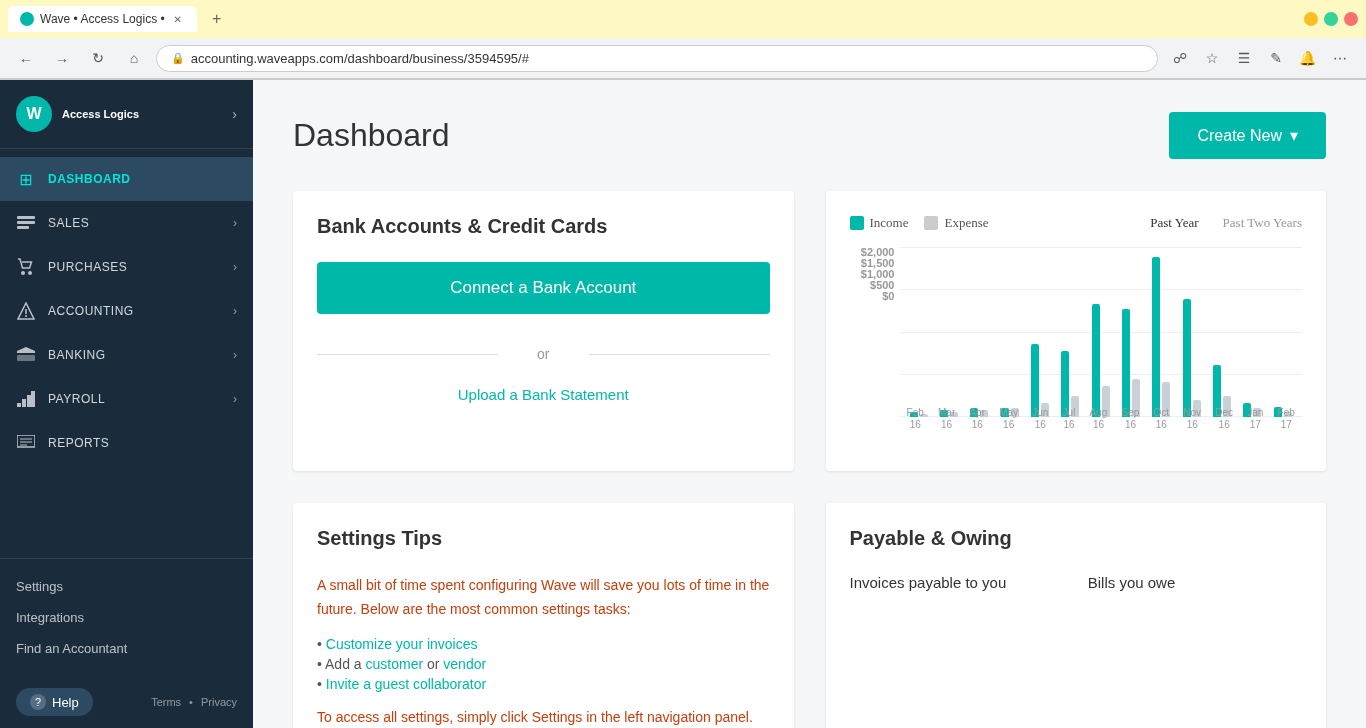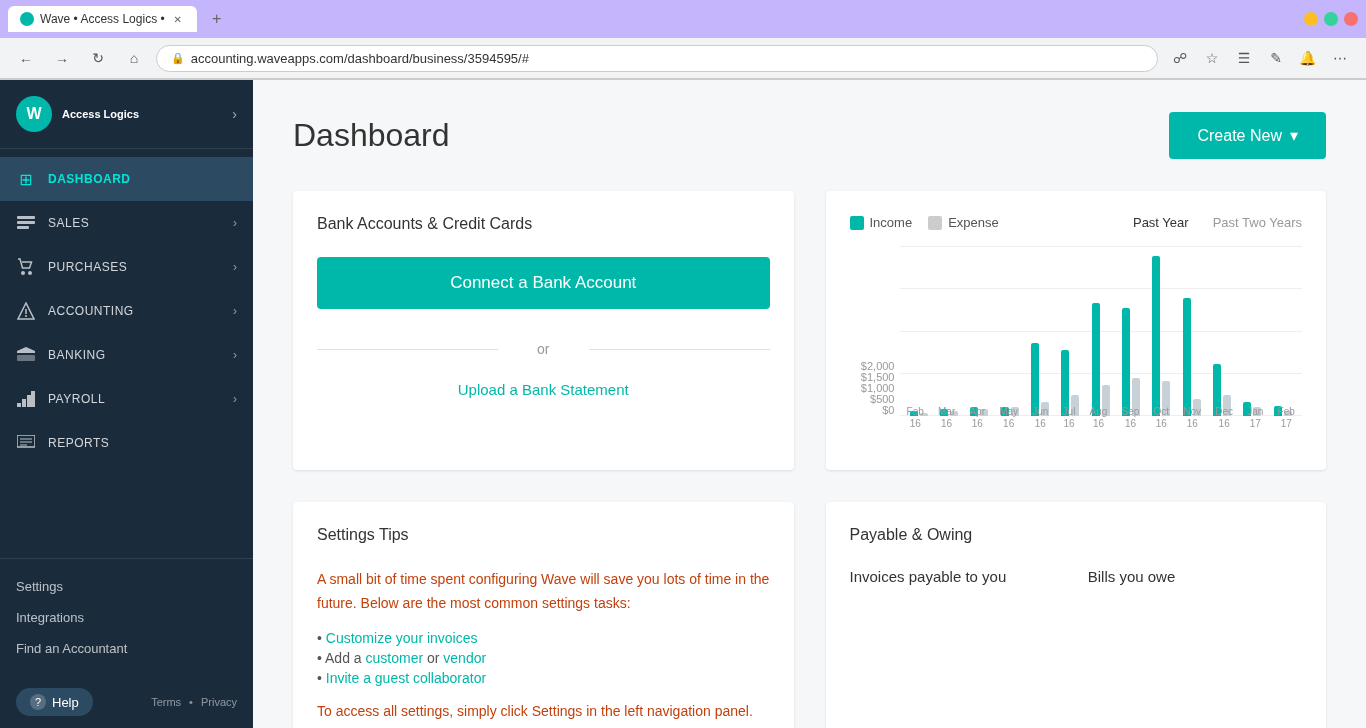--- a/index.html
+++ b/index.html
@@ -1,20 +1,20 @@
 <!DOCTYPE html>
 <html><head>
   <meta charset="utf-8">
   <style>
     * { margin: 0; padding: 0; box-sizing: border-box; }
     body { font-family: -apple-system, BlinkMacSystemFont, 'Segoe UI', sans-serif; background: #f5f5f5; display: flex; flex-direction: column; height: 728px; overflow: hidden; }
 
     
     .browser-chrome { background: #e8e8e8; border-bottom: 1px solid #ccc; }
-    .browser-title-bar { display: flex; align-items: center; padding: 6px 8px; gap: 8px; background: #c4b5fd; }
+    .browser-title-bar { display: flex; align-items: center; padding: 6px 8px; gap: 8px; background: #fef9c3; }
     .browser-tab { background: white; border-radius: 6px 6px 0 0; padding: 6px 12px; font-size: 12px; display: flex; align-items: center; gap: 6px; color: #333; }
     .browser-tab-icon { width: 14px; height: 14px; border-radius: 50%; background: #00b8a9; }
     .tab-close { width: 14px; height: 14px; border-radius: 50%; display: flex; align-items: center; justify-content: center; color: #666; font-size: 10px; cursor: pointer; }
     .new-tab-btn { width: 24px; height: 24px; display: flex; align-items: center; justify-content: center; font-size: 16px; color: #666; cursor: pointer; }
     .win-controls { margin-left: auto; display: flex; gap: 6px; }
     .win-btn { width: 14px; height: 14px; border-radius: 50%; cursor: pointer; }
     .win-min { background: #fbbf24; }
     .win-max { background: #34d399; }
     .win-close { background: #f87171; }
 
@@ -59,46 +59,46 @@
     .main-content { flex: 1; overflow-y: auto; background: #f5f7f8; padding: 32px 40px; }
     .page-header { display: flex; align-items: center; justify-content: space-between; margin-bottom: 32px; }
     .page-title { font-size: 32px; font-weight: 300; color: #333; }
     .create-btn { background: #00b8a9; color: white; border: none; border-radius: 4px; padding: 14px 28px; font-size: 16px; font-weight: 500; cursor: pointer; display: flex; align-items: center; gap: 8px; }
 
     
     .dashboard-grid { display: grid; grid-template-columns: 1fr 1fr; gap: 32px; }
 
     
     .card { background: white; border-radius: 4px; box-shadow: 0 1px 3px rgba(0,0,0,0.1); padding: 24px; }
-    .card-title { font-size: 16px; font-weight: 400; color: #333; margin-bottom: 24px; }
+    .card-title { font-size: 20px; font-weight: 700; color: #333; margin-bottom: 24px; }
 
     .bank-card { }
     .bank-connect-btn { background: #00b8a9; color: white; border: none; border-radius: 4px; padding: 16px; font-size: 17px; font-weight: 500; cursor: pointer; width: 100%; margin-bottom: 16px; }
     .bank-or { text-align: center; color: #999; font-size: 14px; margin: 16px 0; position: relative; }
     .bank-or::before, .bank-or::after { content: ''; position: absolute; top: 50%; width: 40%; height: 1px; background: #e0e0e0; }
     .bank-or::before { left: 0; }
     .bank-or::after { right: 0; }
     .bank-upload-link { color: #00b8a9; text-align: center; display: block; font-size: 15px; cursor: pointer; text-decoration: none; padding: 8px; }
 
     
     .income-card { }
-    .chart-header { display: flex; align-items: center; justify-content: space-between; margin-bottom: 16px; }
+    .chart-header { display: flex; align-items: center; justify-content: space-between; margin-bottom: 16px; font-family: Liberation Serif, serif; }
     .chart-legend { display: flex; gap: 16px; align-items: center; }
     .legend-item { display: flex; align-items: center; gap: 6px; font-size: 13px; color: #555; }
     .legend-dot { width: 14px; height: 14px; border-radius: 2px; }
     .legend-income { background: #00b8a9; }
     .legend-expense { background: #ccc; }
     .chart-period { display: flex; gap: 12px; font-size: 13px; }
     .period-link { color: #999; cursor: pointer; }
     .period-link.active { color: #333; font-weight: 500; }
     .period-sep { color: #ccc; }
 
     
     .bar-chart { position: relative; height: 200px; }
-    .chart-y-axis { position: absolute; left: 0; top: 0; bottom: 30px; display: flex; flex-direction: column; justify-content: flex-end; }
+    .chart-y-axis { position: absolute; left: 0; top: 0; bottom: 30px; display: flex; flex-direction: column; justify-content: flex-start; font-weight: bold; }
     .y-label { font-size: 11px; color: #999; text-align: right; width: 45px; line-height: 1; }
     .chart-area { position: absolute; left: 50px; right: 0; top: 0; bottom: 30px; }
     .chart-grid-lines { position: absolute; top: 0; left: 0; right: 0; bottom: 0; display: flex; flex-direction: column; justify-content: space-between; }
     .grid-line { border-top: 1px solid #eee; width: 100%; }
     .bars-container { position: absolute; top: 0; left: 0; right: 0; bottom: 0; display: flex; align-items: flex-end; justify-content: space-around; padding: 0 4px; }
     .bar-group { display: flex; gap: 2px; align-items: flex-end; }
     .bar { border-radius: 2px 2px 0 0; min-width: 8px; }
     .bar-income { background: #00b8a9; }
     .bar-expense { background: #c8d0d8; }
     .x-labels { position: absolute; left: 50px; right: 0; bottom: 16px; display: flex; justify-content: space-around; }

